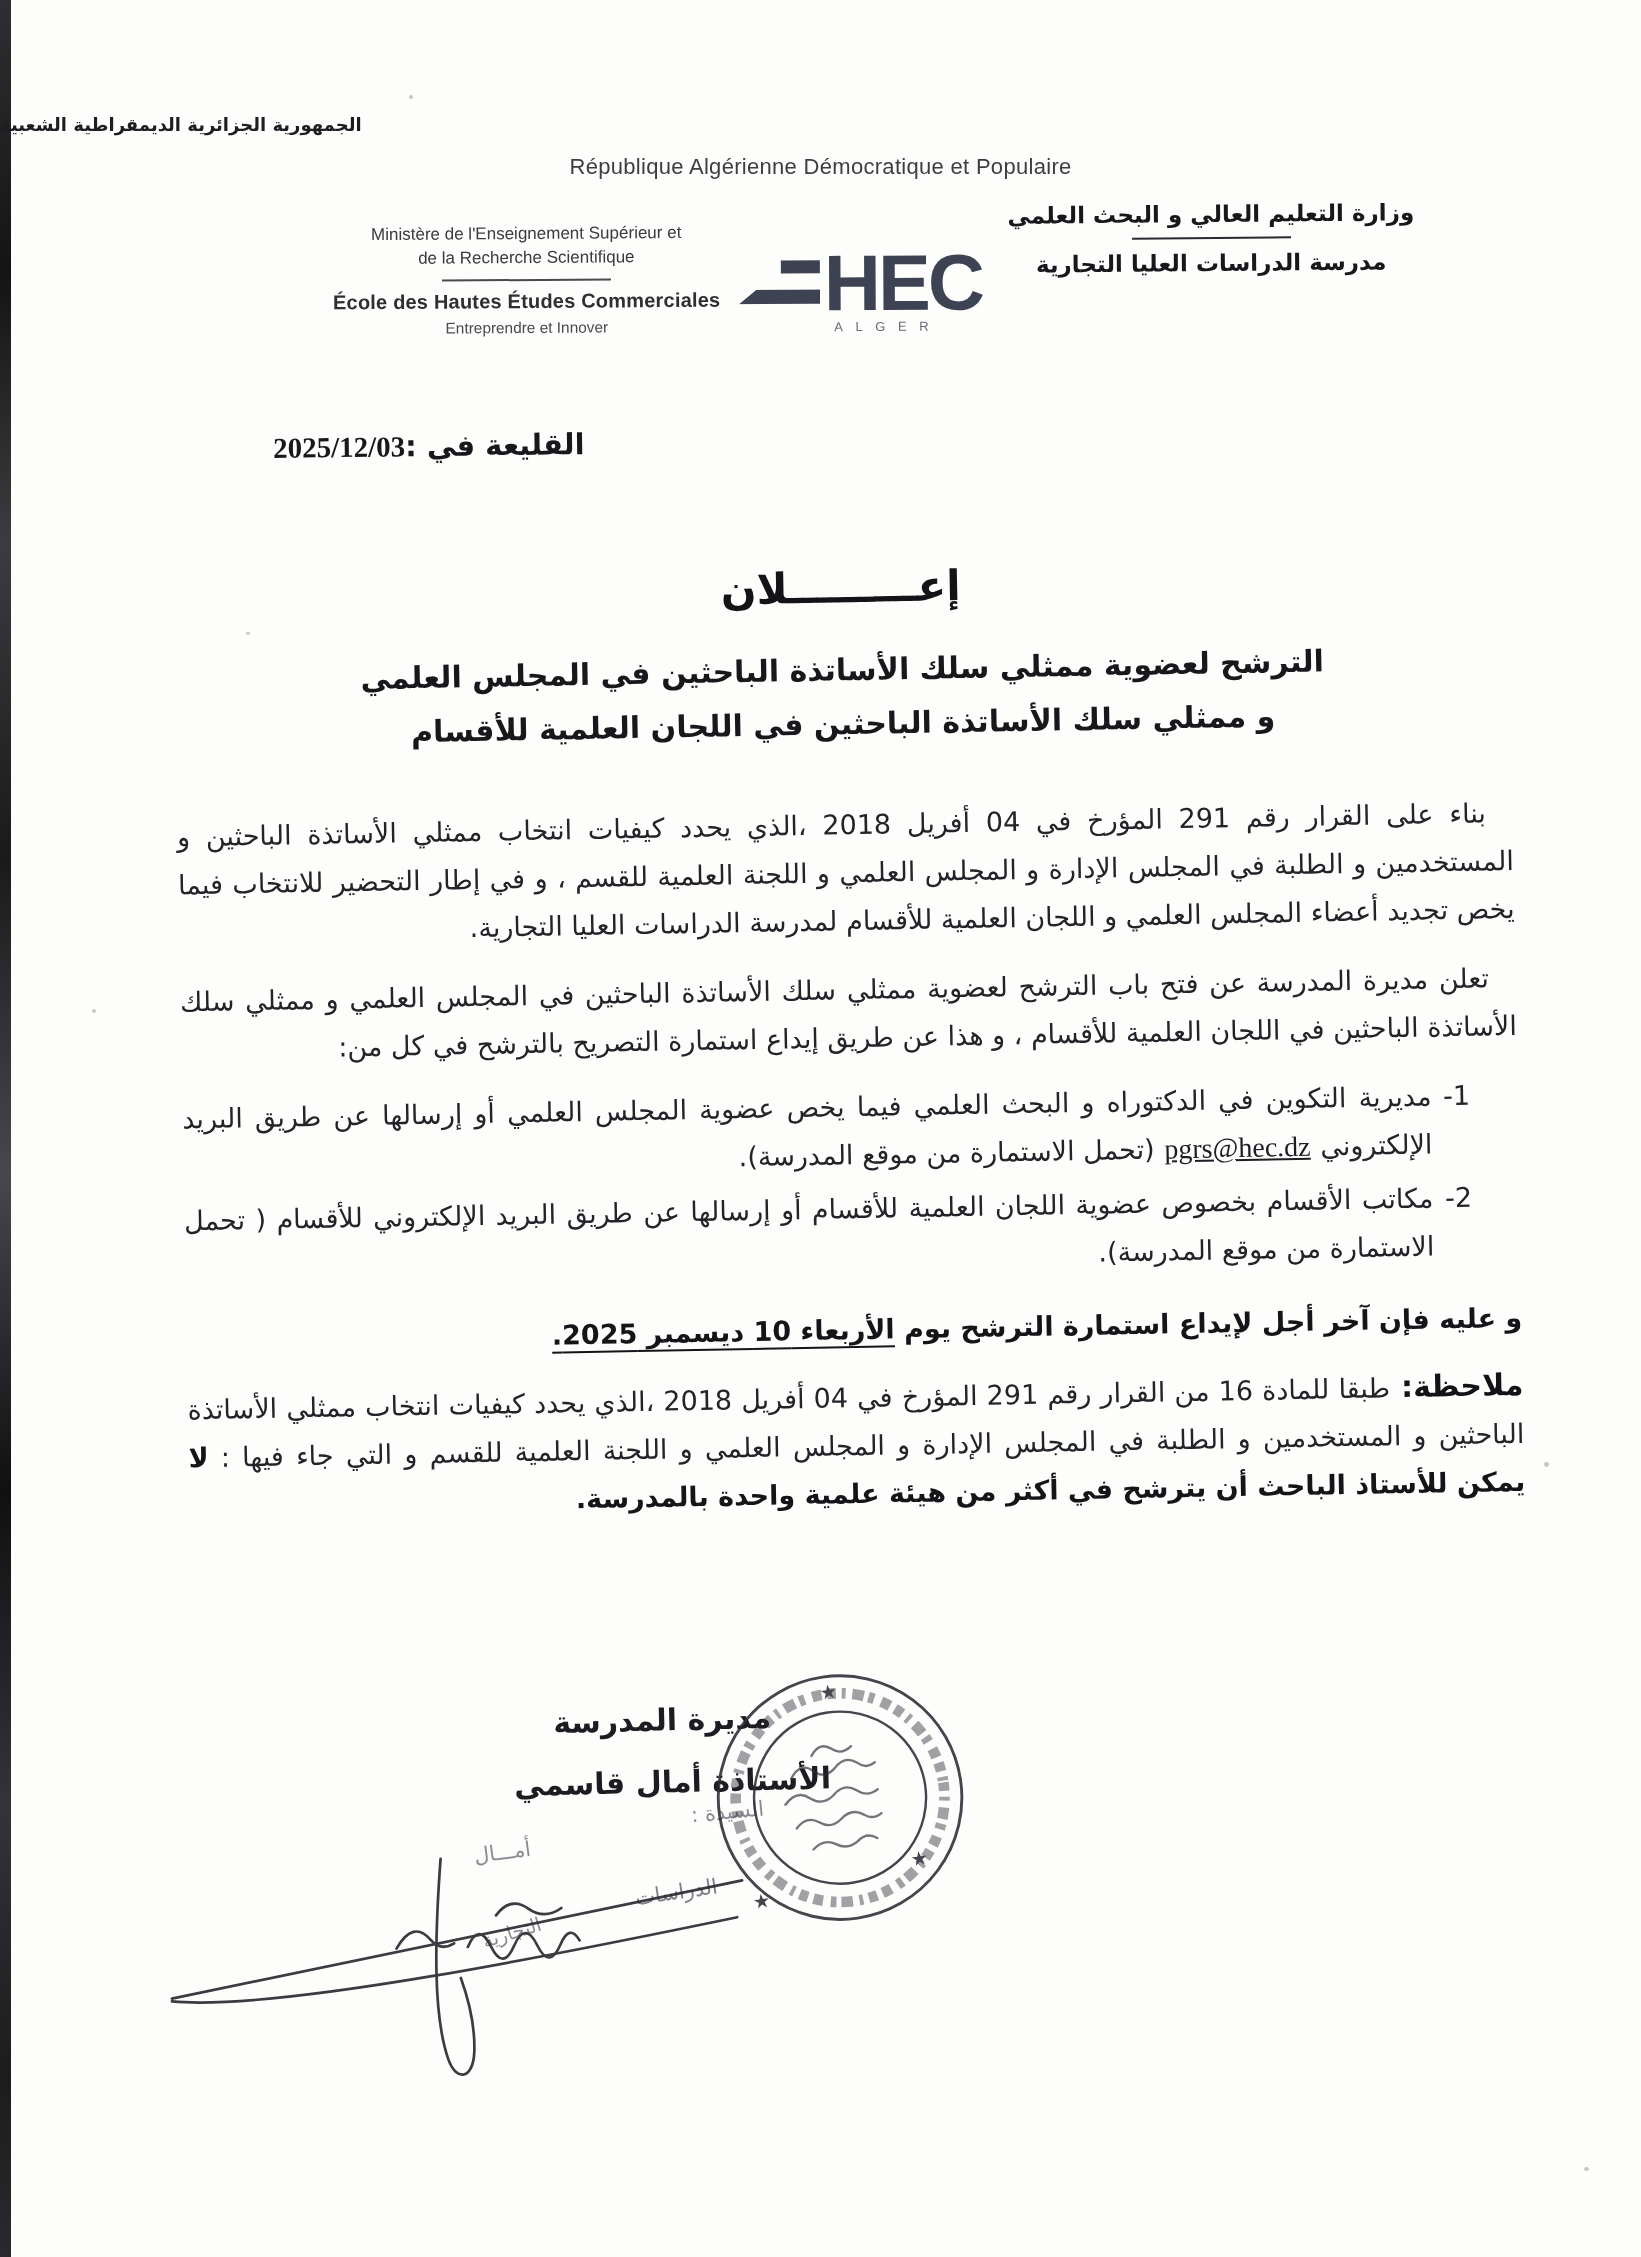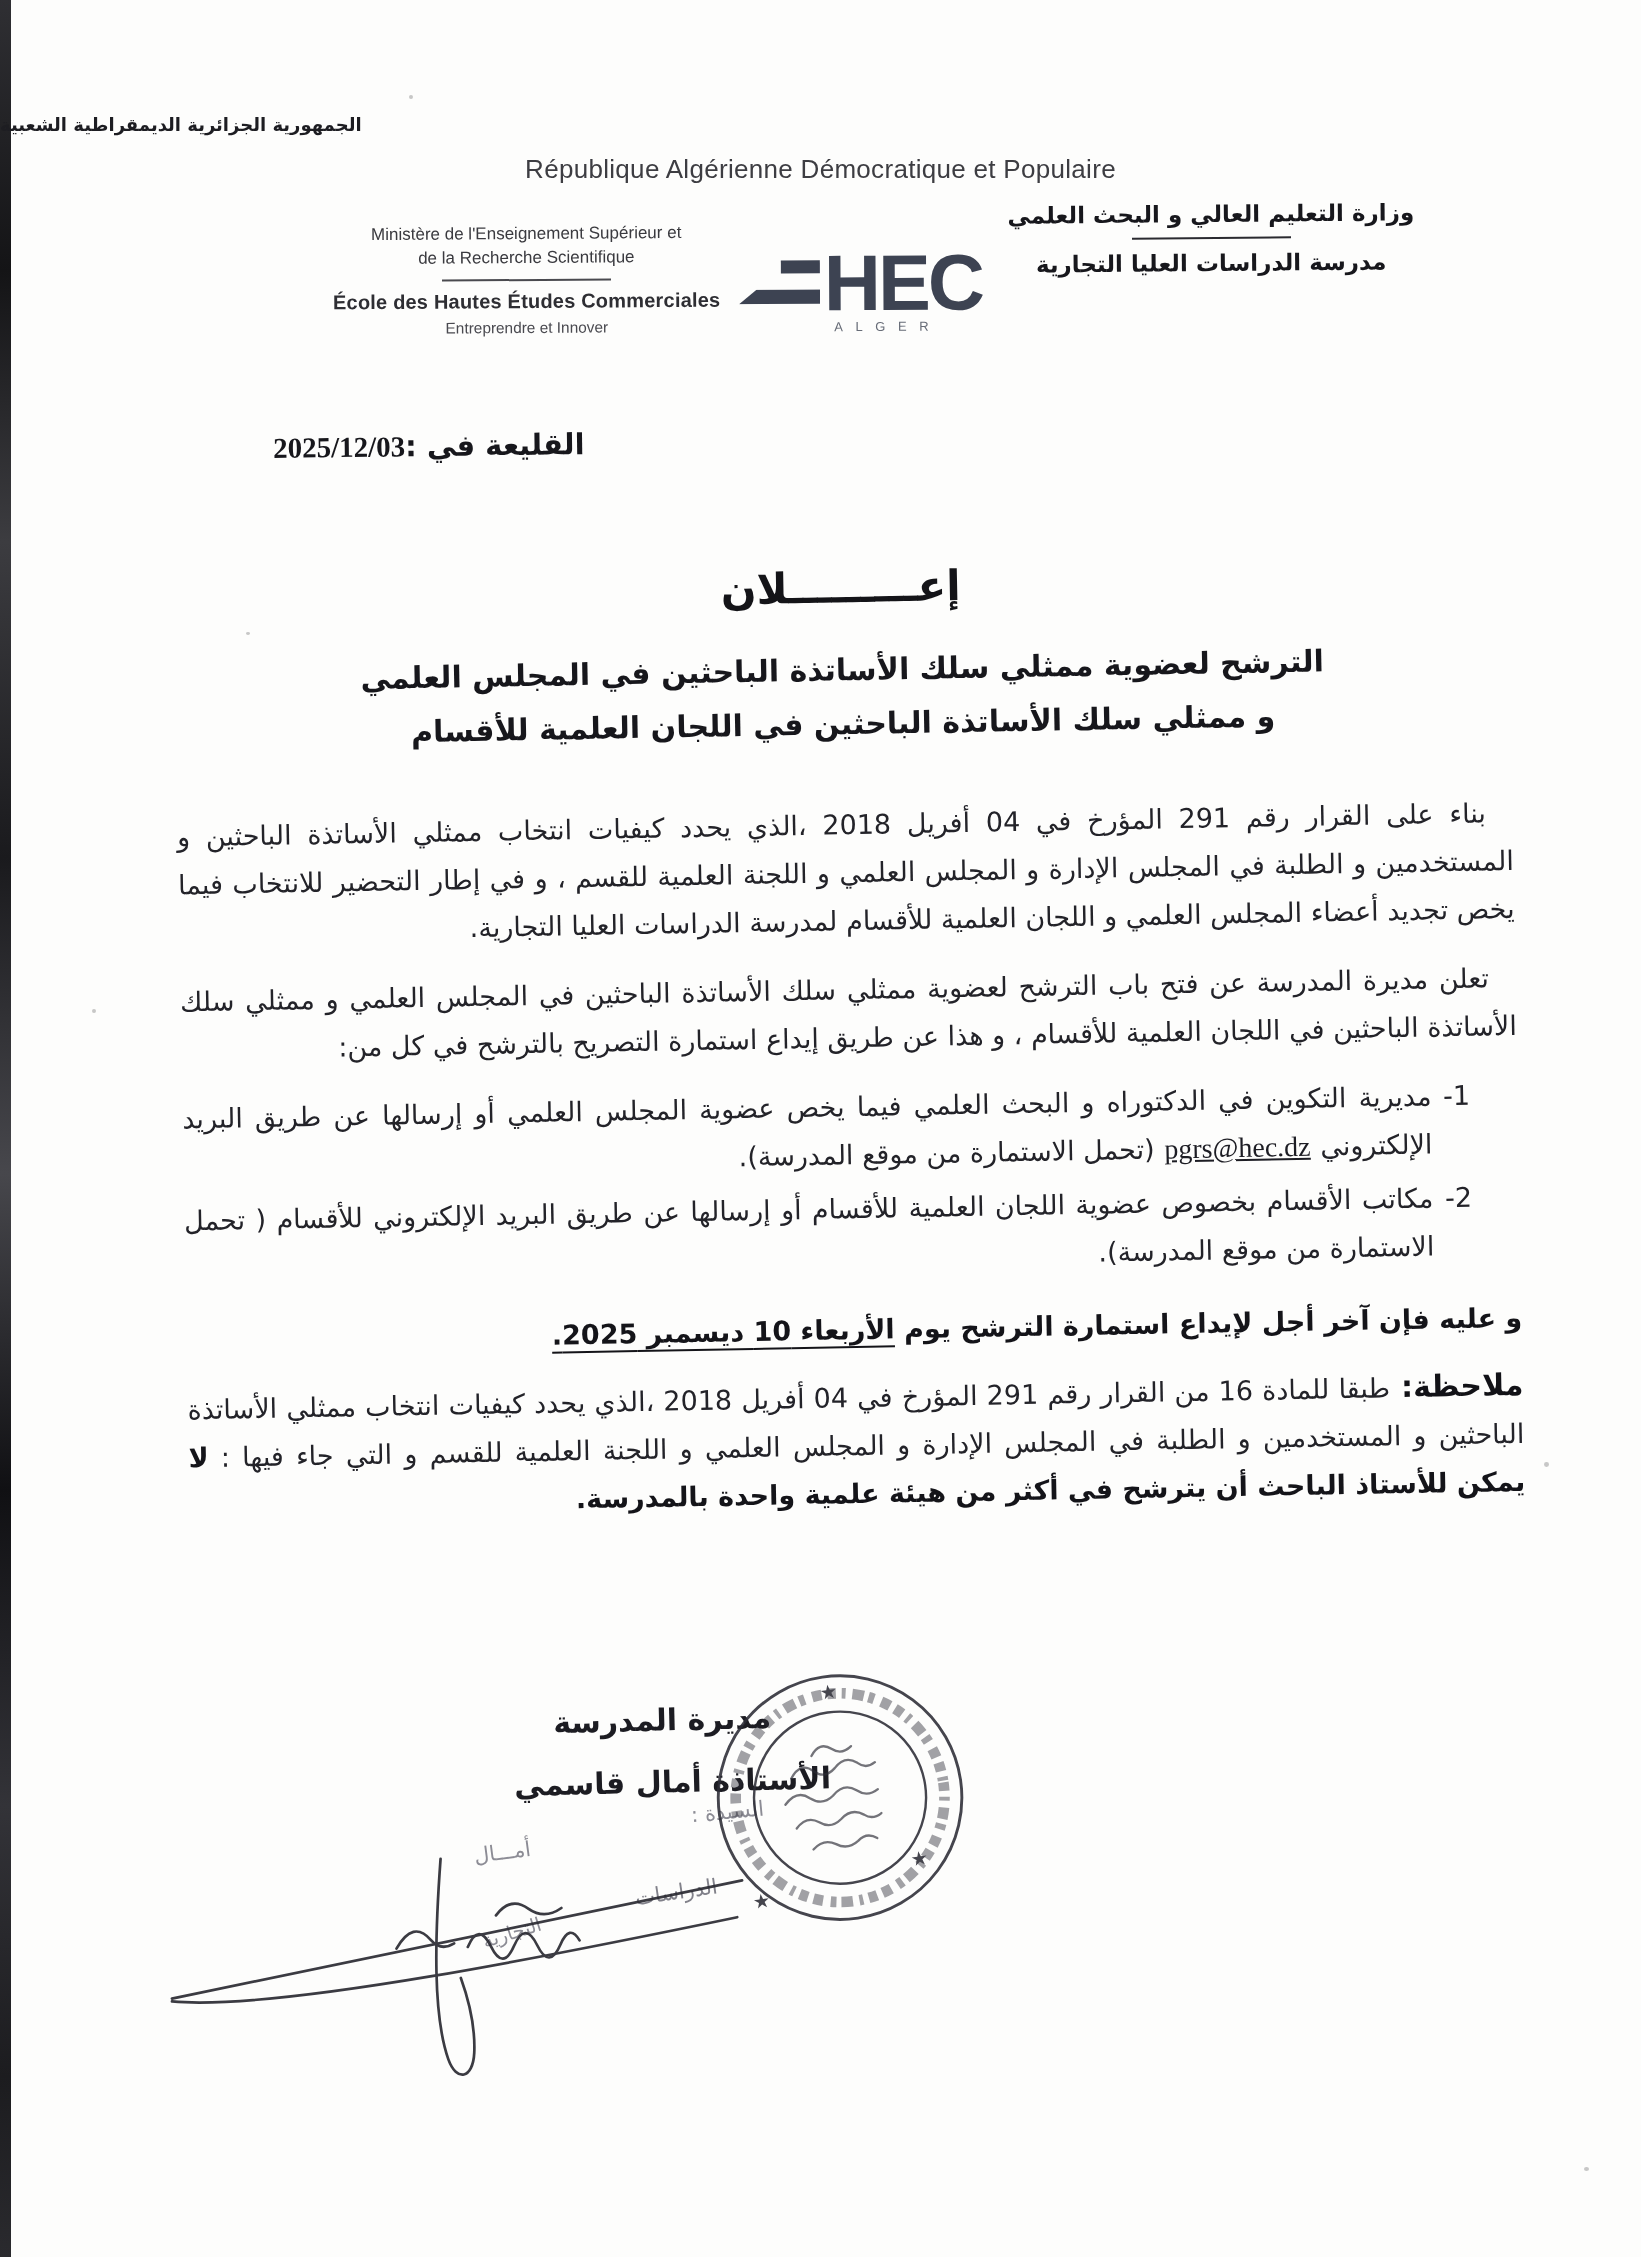--- a/index.html
+++ b/index.html
@@ -18,21 +18,21 @@
   }
   .speck{position:absolute;border-radius:50%;background:#9a9a9a;opacity:.55;}
 
   
   .republic-ar{
     position:absolute;top:114px;left:0;width:1641px;text-align:left;
     font-size:18px;font-weight:bold;color:#1d1d22;
   }
   .republic-fr{
     position:absolute;top:154px;left:0;width:1641px;text-align:center;
-    font-family:"Liberation Sans",sans-serif;font-size:26px;color:#3d3d42;letter-spacing:0.3px;
+    font-family:"Liberation Sans",sans-serif;font-size:22px;color:#3d3d42;letter-spacing:0.3px;
   }
   .ministry-fr{
     position:absolute;top:222px;left:314px;width:425px;text-align:center;
     font-family:"Liberation Sans",sans-serif;color:#3a3a3f;transform:rotate(-.4deg);
   }
   .ministry-fr .l1,.ministry-fr .l2{font-size:17px;line-height:24px;}
   .ministry-fr .rule{width:169px;height:0;border-top:2.4px solid #4a4a4f;margin:8.7px auto 9.7px;}
   .ministry-fr .school{font-size:20px;font-weight:bold;color:#2e2e33;letter-spacing:0.2px;}
   .ministry-fr .slogan{font-size:15.4px;margin-top:5.8px;color:#4a4a50;}
 

